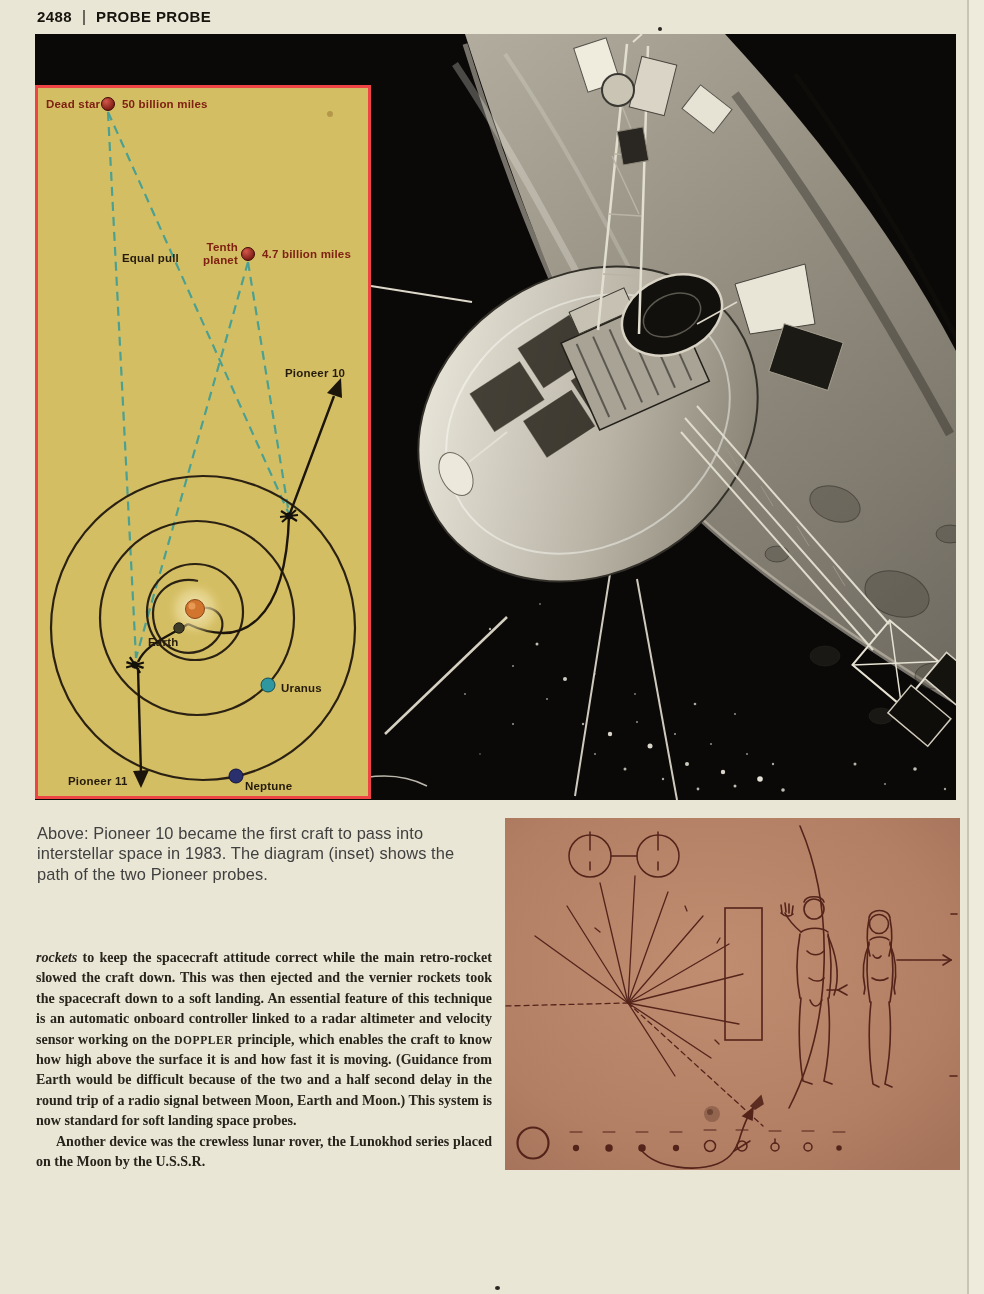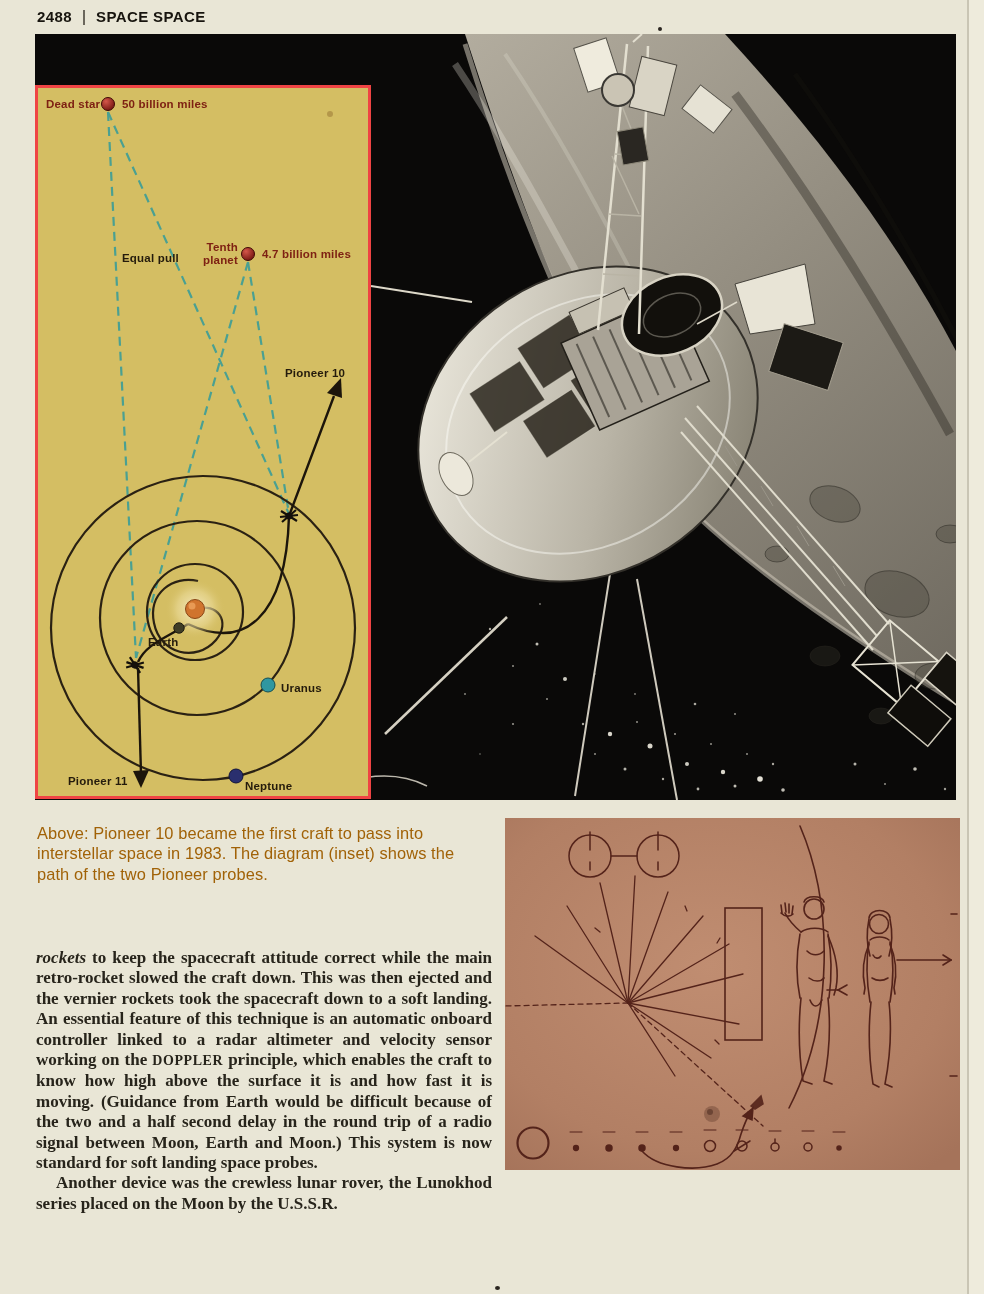--- a/index.html
+++ b/index.html
@@ -13,25 +13,25 @@
   .photo{position:absolute;left:35px;top:34px;width:921px;height:766px;background:#0a0908;}
   .photo svg{display:block;}
   
   .inset{position:absolute;left:35px;top:85px;width:336px;height:714px;background:#d4be63;
          border:3px solid #ef4444;box-sizing:border-box;}
   .inset svg{display:block;}
   .inset text{font:700 11.5px "Liberation Sans",sans-serif;letter-spacing:.2px;}
   .lbl-red{fill:#7e2113;}
   .lbl-dark{fill:#241b0c;}
   
-  .caption{position:absolute;left:37px;top:823px;width:453px;color:#a16207;
+  .caption{position:absolute;left:37px;top:823px;width:453px;color:#404040;
            font:400 16.4px/20.4px "Liberation Sans",sans-serif;letter-spacing:.1px;}
   .caption p{margin:0;}
   
-  .serif-col{font-family:"Liberation Serif",serif;font-size:17px;line-height:20.4px;
+  .serif-col{font-family:"Liberation Serif",serif;font-size:14px;line-height:20.4px;
              font-weight:600;color:#27241b;text-align:justify;}
   .article{position:absolute;left:36px;top:948px;width:456px;}
   .article p{margin:0;}
   .article .p2{text-indent:20px;}
   .ital{font-style:italic;}
   .sc{font-size:.82em;letter-spacing:.6px;}
   
   .plaque{position:absolute;left:505px;top:818px;width:455px;height:352px;}
   .plaque svg{display:block;}
   
@@ -43,21 +43,21 @@
   .speck{position:absolute;background:#2a2620;border-radius:50%;}
 </style>
 </head>
 <body>
 
 <div class="page">
 
   <div class="header">
     <span>2488</span>
     <span class="divider"></span>
-    <span>SPACE SPACE</span>
+    <span>PROBE PROBE</span>
   </div>
 
   <div class="photo">
     <svg width="921" height="766" viewBox="0 0 921 766">
       <defs>
         <linearGradient id="moonGrad" gradientUnits="userSpaceOnUse" x1="360" y1="0" x2="956" y2="690">
           <stop offset="0" stop-color="#b6b0a2"></stop>
             <stop offset=".45" stop-color="#948e81"></stop>
             <stop offset="1" stop-color="#6b665c"></stop>
         </linearGradient>

